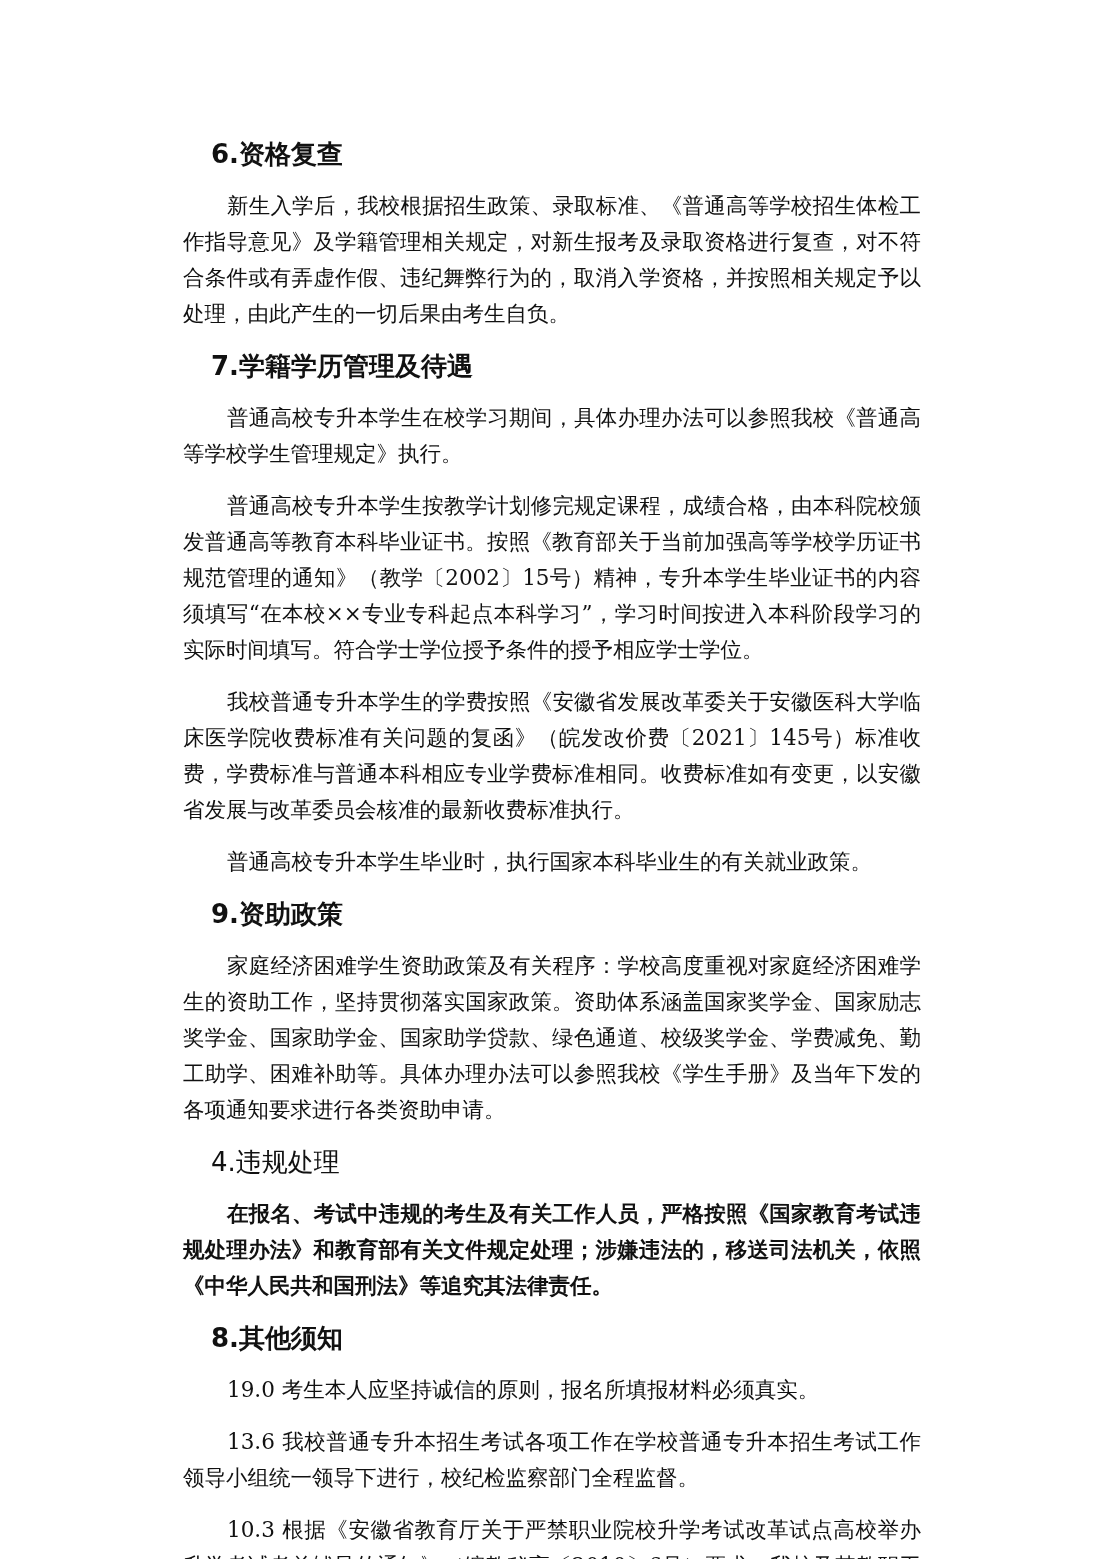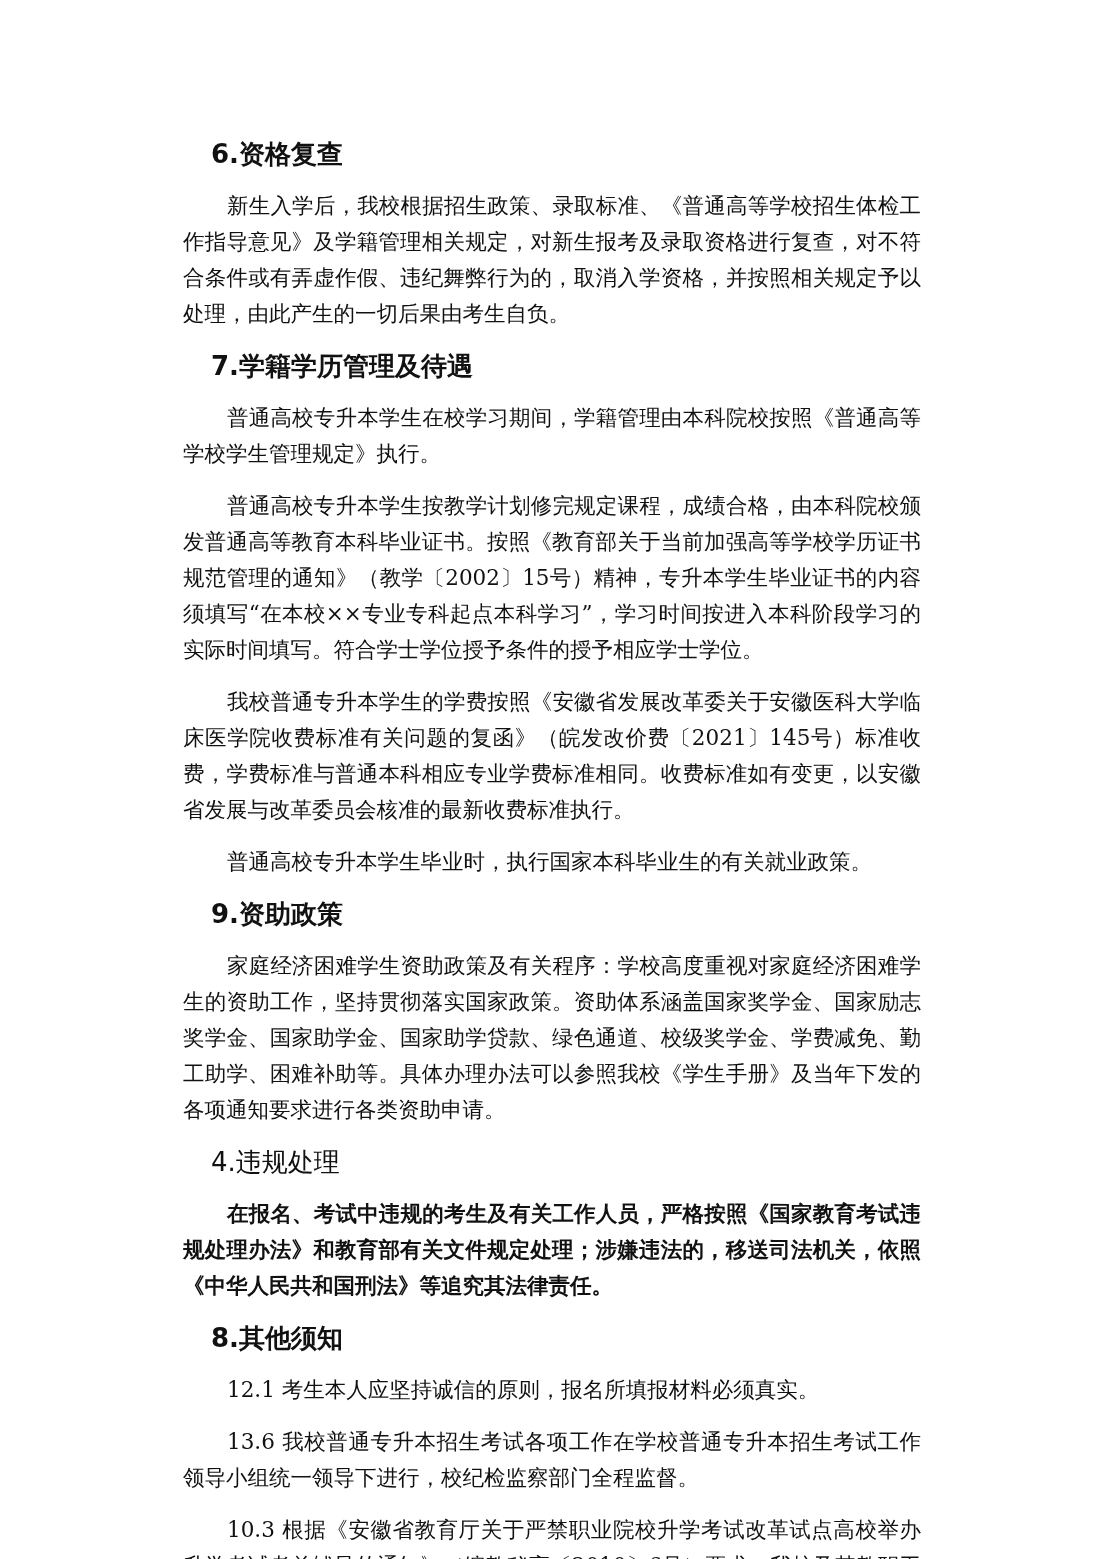--- a/index.html
+++ b/index.html
@@ -25,36 +25,36 @@
 
 <div class="page">
 
   <div class="section">
     <div class="heading">6.资格复查</div>
     <p class="para">新生入学后，我校根据招生政策、录取标准、《普通高等学校招生体检工作指导意见》及学籍管理相关规定，对新生报考及录取资格进行复查，对不符合条件或有弄虚作假、违纪舞弊行为的，取消入学资格，并按照相关规定予以处理，由此产生的一切后果由考生自负。</p>
   </div>
 
   <div class="section s7">
     <div class="heading">7.学籍学历管理及待遇</div>
-    <p class="para">普通高校专升本学生在校学习期间，学籍管理由本科院校按照《普通高等学校学生管理规定》执行。</p>
+    <p class="para">普通高校专升本学生在校学习期间，具体办理办法可以参照我校《普通高等学校学生管理规定》执行。</p>
     <p class="para">普通高校专升本学生按教学计划修完规定课程，成绩合格，由本科院校颁发普通高等教育本科毕业证书。按照《教育部关于当前加强高等学校学历证书规范管理的通知》（教学〔2002〕15号）精神，专升本学生毕业证书的内容须填写“在本校××专业专科起点本科学习”，学习时间按进入本科阶段学习的实际时间填写。符合学士学位授予条件的授予相应学士学位。</p>
     <p class="para">我校普通专升本学生的学费按照《安徽省发展改革委关于安徽医科大学临床医学院收费标准有关问题的复函》（皖发改价费〔2021〕145号）标准收费，学费标准与普通本科相应专业学费标准相同。收费标准如有变更，以安徽省发展与改革委员会核准的最新收费标准执行。</p>
     <p class="para">普通高校专升本学生毕业时，执行国家本科毕业生的有关就业政策。</p>
   </div>
 
   <div class="section">
     <div class="heading">9.资助政策</div>
     <p class="para">家庭经济困难学生资助政策及有关程序：学校高度重视对家庭经济困难学生的资助工作，坚持贯彻落实国家政策。资助体系涵盖国家奖学金、国家励志奖学金、国家助学金、国家助学贷款、绿色通道、校级奖学金、学费减免、勤工助学、困难补助等。具体办理办法可以参照我校《学生手册》及当年下发的各项通知要求进行各类资助申请。</p>
   </div>
 
   <div class="section">
     <div class="heading normal">4.违规处理</div>
     <p class="para bold">在报名、考试中违规的考生及有关工作人员，严格按照《国家教育考试违规处理办法》和教育部有关文件规定处理；涉嫌违法的，移送司法机关，依照《中华人民共和国刑法》等追究其法律责任。</p>
   </div>
 
   <div class="section">
     <div class="heading">8.其他须知</div>
-    <p class="para">12.1 考生本人应坚持诚信的原则，报名所填报材料必须真实。</p>
+    <p class="para">19.0 考生本人应坚持诚信的原则，报名所填报材料必须真实。</p>
     <p class="para">13.6 我校普通专升本招生考试各项工作在学校普通专升本招生考试工作领导小组统一领导下进行，校纪检监察部门全程监督。</p>
     <p class="para">10.3 根据《安徽省教育厅关于严禁职业院校升学考试改革试点高校举办升学考试考前辅导的通知》（皖教秘高〔2010〕6号）要求，我校及其教职工（含</p>
   </div>
 
 </div>
 
 </body></html>

